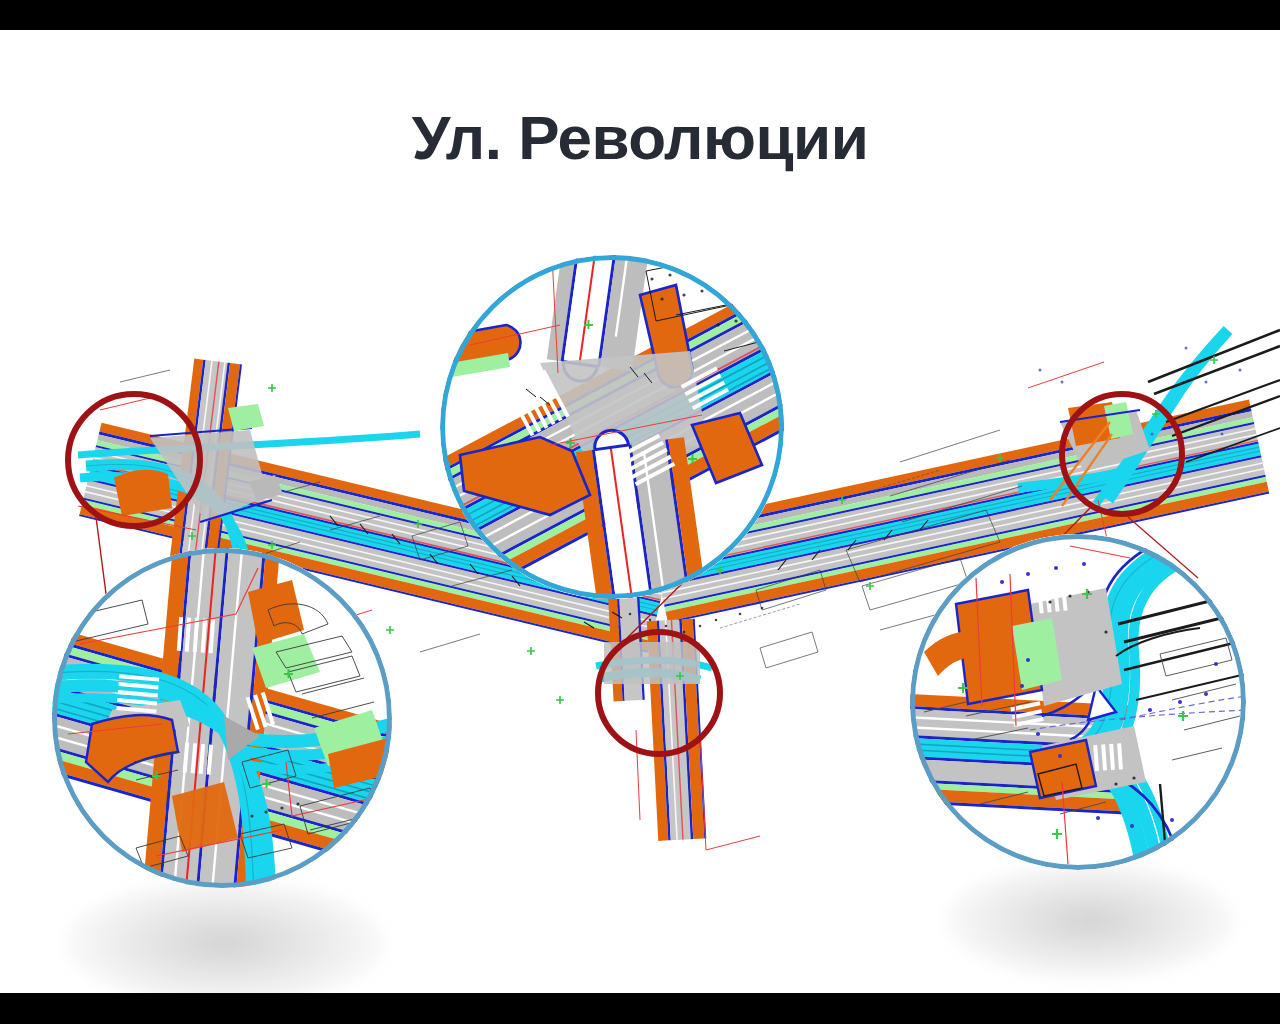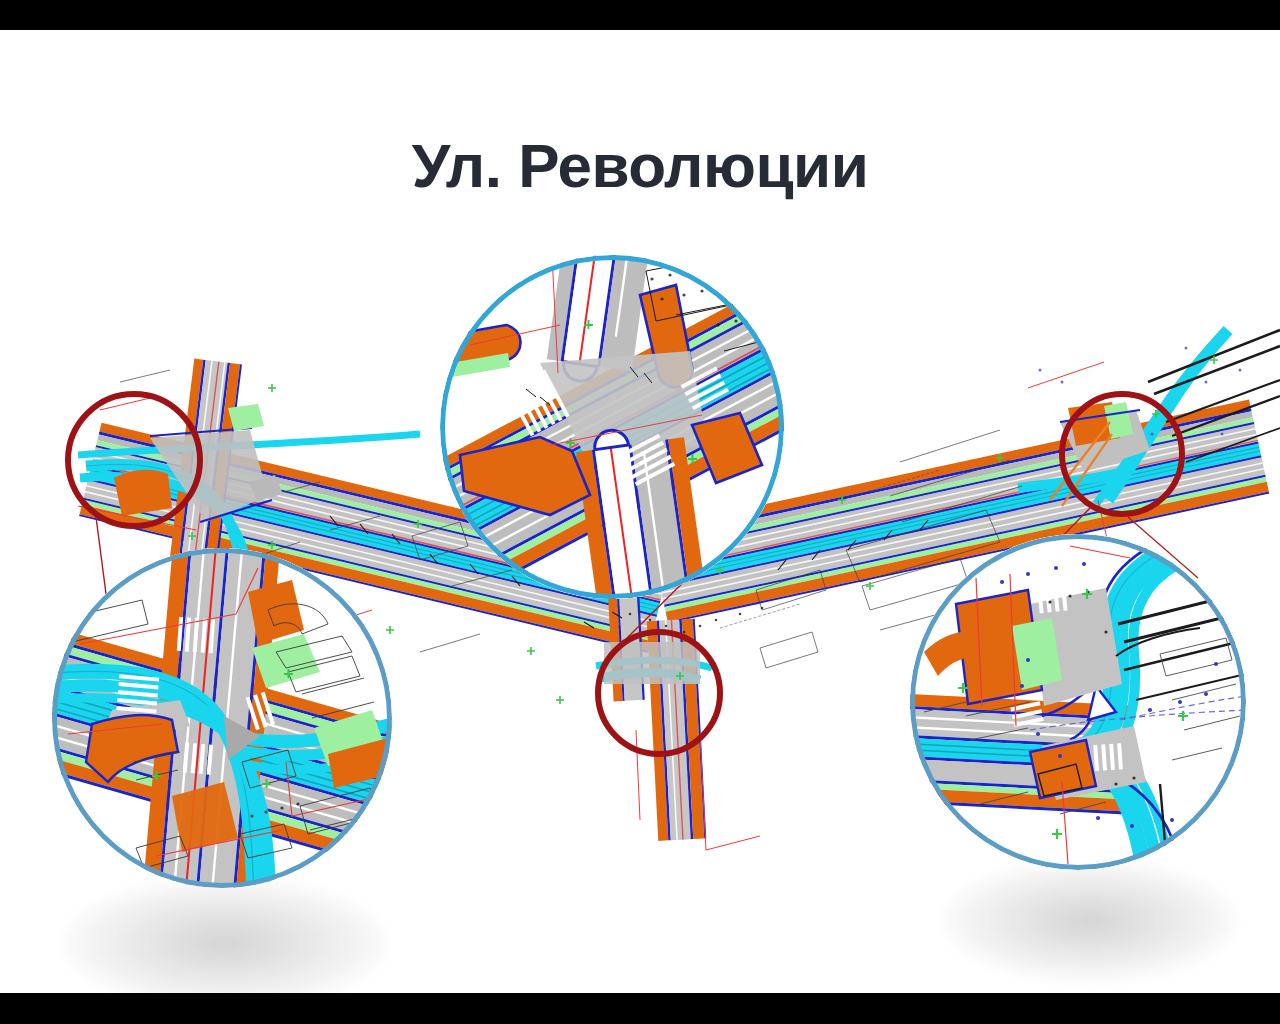--- a/index.html
+++ b/index.html
@@ -12,21 +12,21 @@
   
   #canvas{position:absolute;left:0;top:30px;width:1280px;height:963px;
           background:#fff;overflow:hidden;}
 
   .bar{position:absolute;left:0;width:1280px;background:#000;}
   #bar-top{top:0;height:30px;}
   #bar-bottom{bottom:0;height:31px;}
 
   #title{position:absolute;left:0;top:75px;width:1280px;text-align:center;
          font-size:62px;font-weight:bold;color:#262b35;letter-spacing:-0.5px;
-         line-height:1.05;white-space:nowrap;margin-top:28px;}
+         line-height:1.05;white-space:nowrap;}
 
   
   .shadow{position:absolute;border-radius:50%;
           background:radial-gradient(ellipse at center,
                      rgba(120,120,120,.32) 0%,
                      rgba(140,140,140,.20) 38%,
                      rgba(170,170,170,.08) 68%,
                      rgba(255,255,255,0) 100%);
           filter:blur(7px);pointer-events:none;}
 

